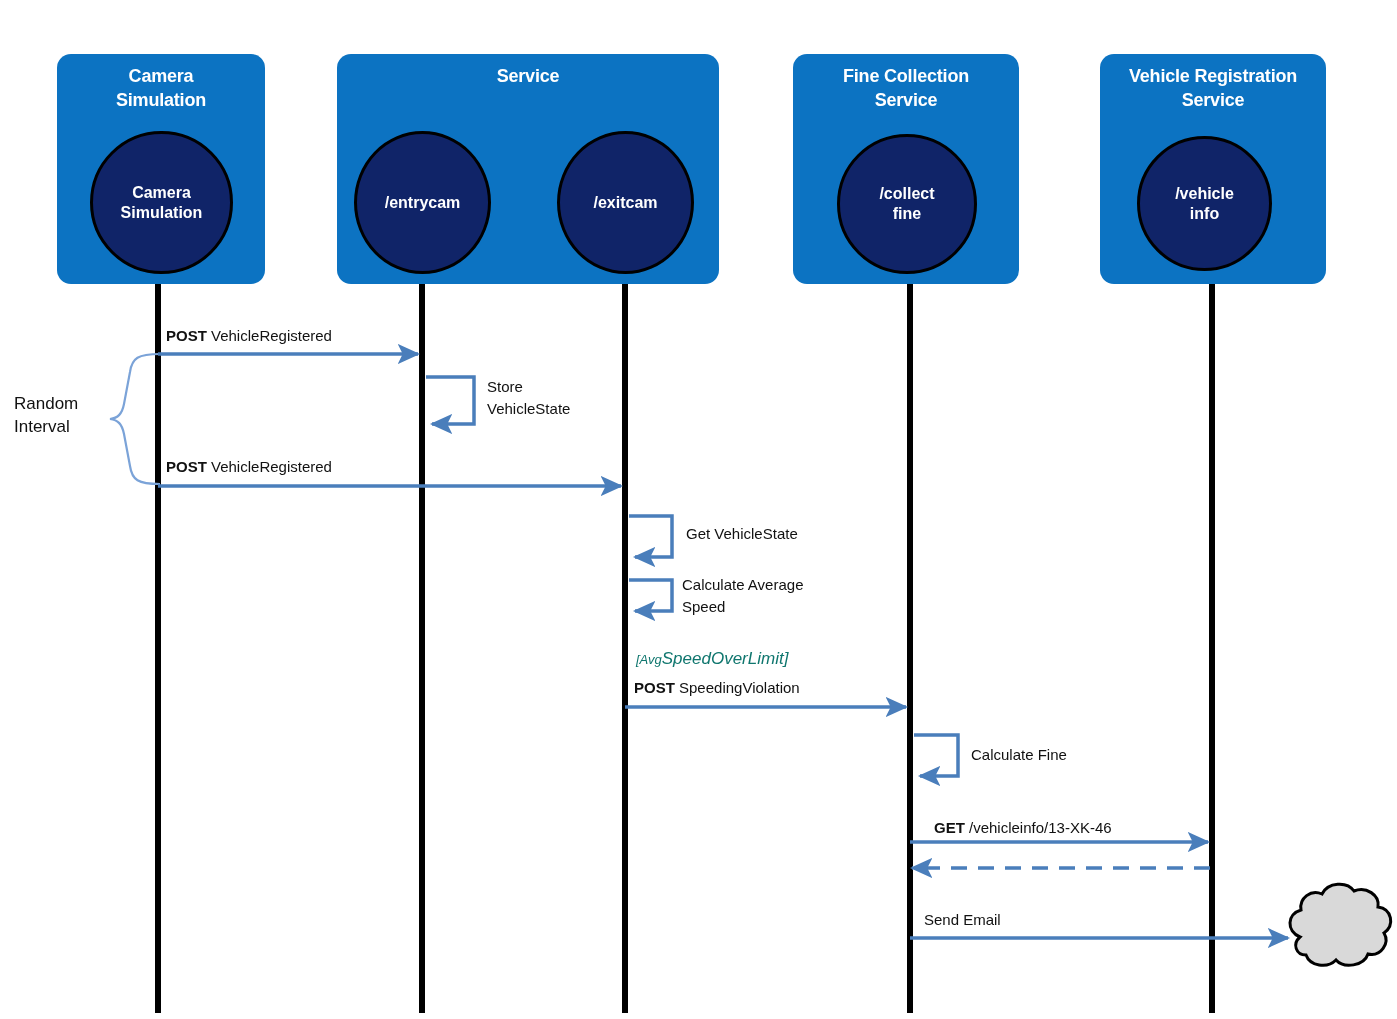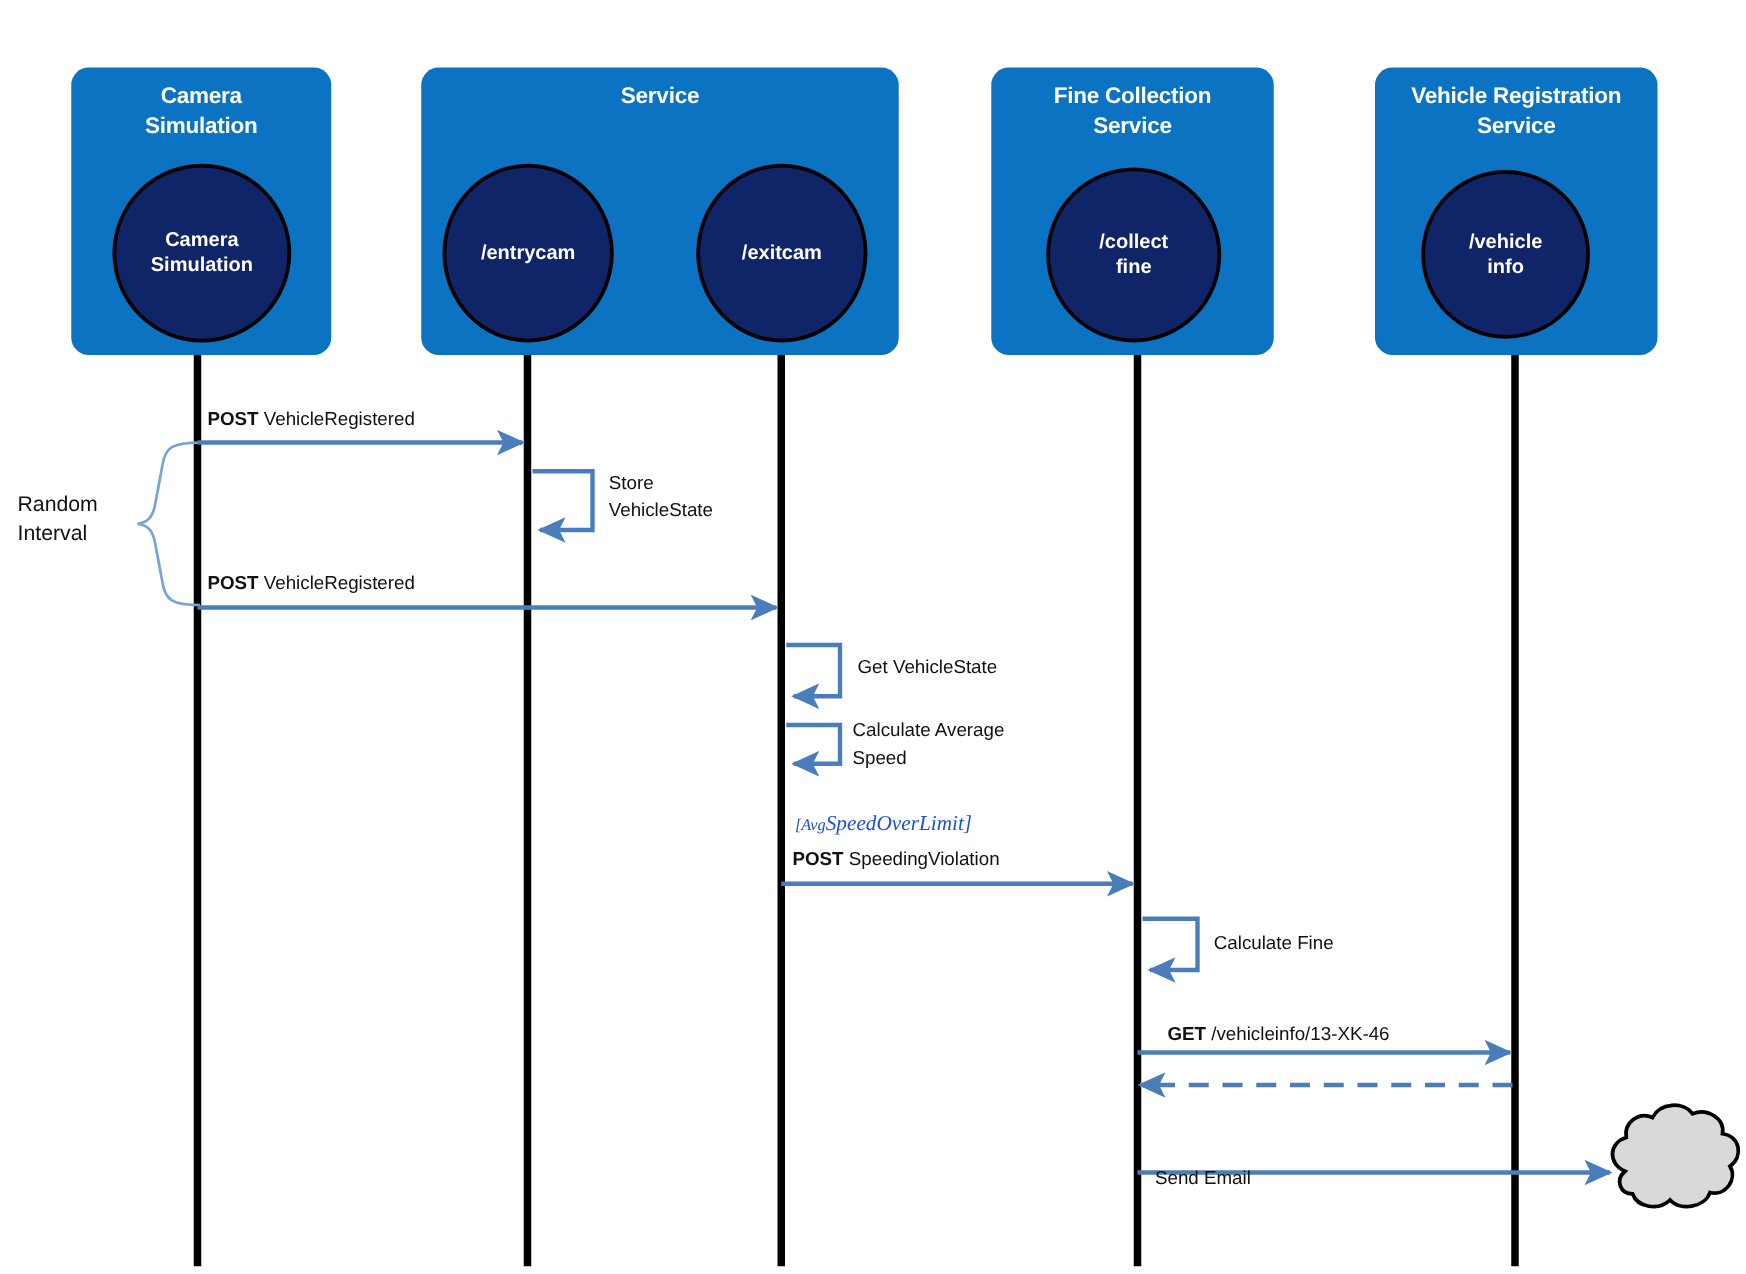--- a/index.html
+++ b/index.html
@@ -77,23 +77,23 @@
     position: absolute;
     font-size: 15px;
     line-height: 22px;
     color: #111111;
     font-family: "Liberation Sans", sans-serif;
   }
   .guard-label {
     position: absolute;
     font-size: 17px;
     line-height: 20px;
-    color: #1d4ed8;
+    color: #0f766e;
     font-style: italic;
-    font-family: Liberation Serif, serif;
+    font-family: Liberation Sans, sans-serif;
     white-space: nowrap;
   }
   .guard-label .small {
     font-size: 13px;
   }
   .brace-label {
     position: absolute;
     font-size: 17px;
     line-height: 23px;
     color: #111111;
@@ -258,17 +258,17 @@
   </div>
 
   <div class="note-label" style="left:971px; top:712px;">
     <div>Calculate Fine</div>
   </div>
 
   <div class="msg-label" style="left:934px; top:785px;">
     <b>GET</b><span> /vehicleinfo/13-XK-46</span>
   </div>
 
-  <div class="msg-label" style="left:924px; top:900px;">
+  <div class="msg-label" style="left:924px; top:877px;">
     <span>Send Email</span>
   </div>
 
 </div>
 
 </body></html>

